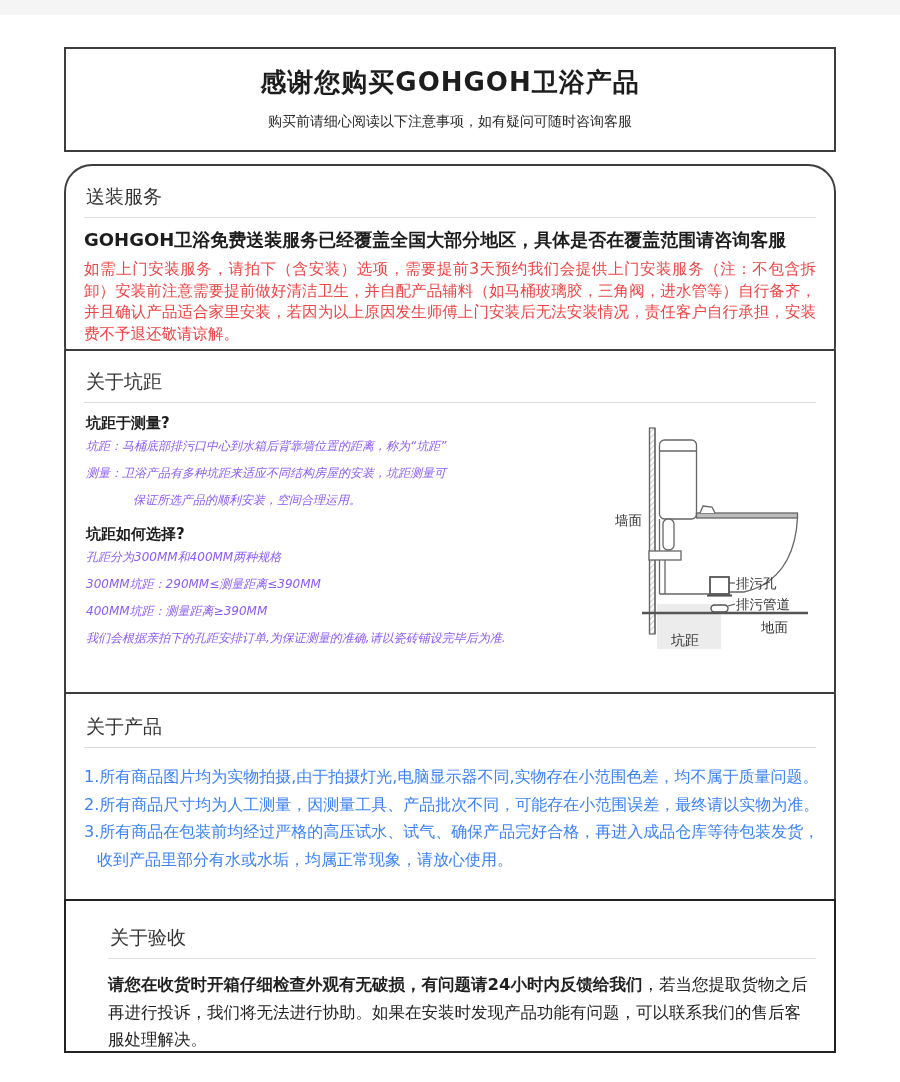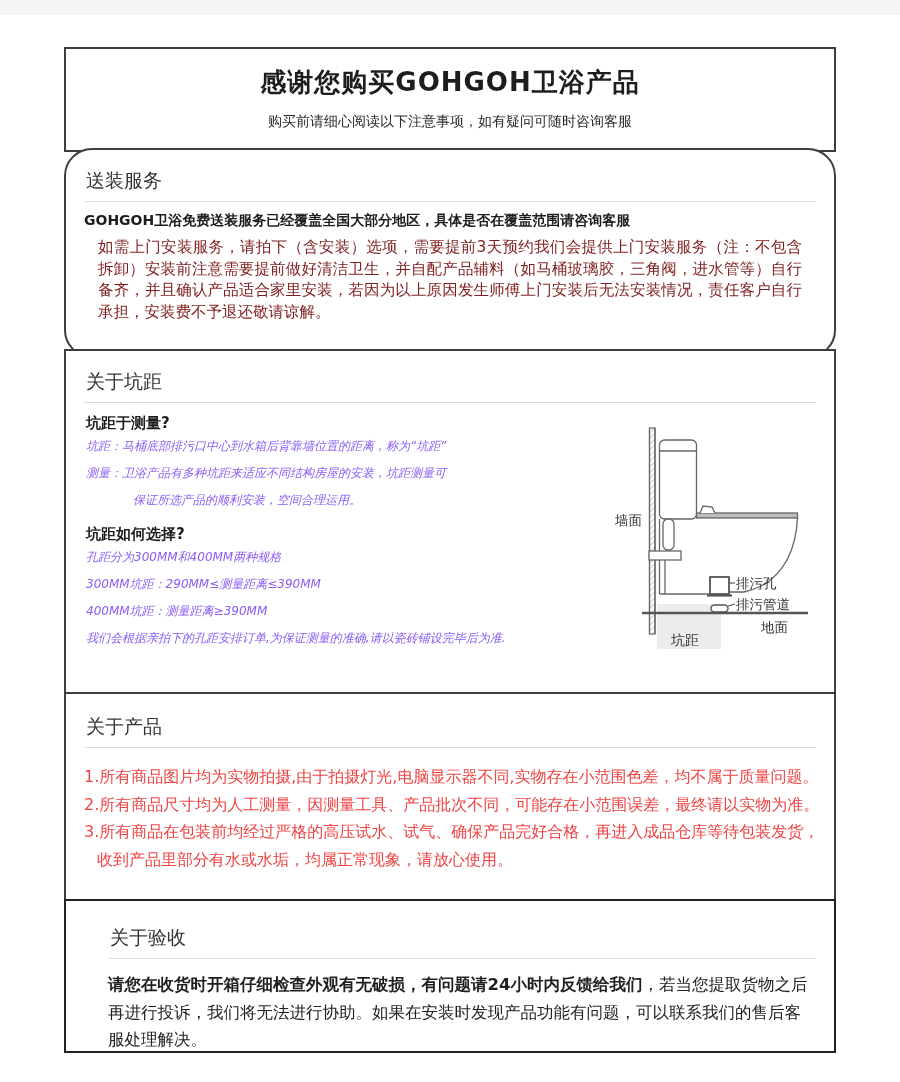--- a/index.html
+++ b/index.html
@@ -13,38 +13,38 @@
     position:absolute;left:64px;width:772px;background:#fff;
     border:2px solid #3d3d3d;box-sizing:border-box;
   }
   #box-welcome{top:47px;height:105px;text-align:center;}
   .welcome-title{margin-top:16px;font-size:26px;font-weight:700;color:#1d1d1d;letter-spacing:1px;}
   .welcome-sub{margin-top:13px;font-size:14px;color:#2b2b2b;}
 
   .sec-head{margin:18px 20px 0;font-size:19px;color:#333;}
   .divider{height:1px;background:#dcdcdc;margin:7px 18px 0;}
 
-  #box-delivery{top:148px;height:210px;border-radius:28px;}
-  .highlight{margin:10px 18px 0;font-size:14px;font-weight:700;color:#1d1d1d;white-space:nowrap;}
-  .delivery-body{margin:7px 32px 0;font-size:15.5px;line-height:21.5px;color:#7f1d1d;text-align:justify;}
+  #box-delivery{top:164px;height:210px;border-radius:28px;}
+  .highlight{margin:10px 18px 0;font-size:18px;font-weight:700;color:#1d1d1d;white-space:nowrap;}
+  .delivery-body{margin:7px 18px 0;font-size:15.5px;line-height:21.5px;color:#ef4444;text-align:justify;}
 
   #box-pit{top:349px;height:346px;}
   .pit-left{margin:0 0 0 20px;width:560px;}
   .q-title{font-size:15px;font-weight:700;color:#1d1d1d;margin-top:11px;}
   .q-line{font-size:12px;color:#8b5cf6;line-height:27px;white-space:nowrap;font-style:italic;}
   .q-line.indent{padding-left:47px;}
   .q2-block{margin-top:9px;}
   .pit-diagram{position:absolute;left:547px;top:67px;}
   .pit-diagram text{font-family:"DejaVu Sans","Liberation Sans",sans-serif;fill:#333;font-size:13.5px;}
   .pit-diagram .lbl-pit{font-size:14px;}
 
   #box-product{top:692px;height:243px;}
   #box-product .sec-head{margin-top:20px;}
   .prod-lines{margin-top:15px;}
-  .prod-line{margin:0 18px;font-size:16px;line-height:27.5px;color:#ef4444;white-space:nowrap;}
+  .prod-line{margin:0 18px;font-size:16px;line-height:27.5px;color:#3b82f6;white-space:nowrap;}
   .prod-line.indent{padding-left:13px;}
 
   #box-accept{top:899px;height:154px;border-color:#222;padding-left:24px;}
   #box-accept .sec-head{margin-top:24px;}
   .accept-body{margin:12px 18px 0;font-size:16.5px;line-height:27.5px;color:#1f1f1f;}
   .accept-bold{font-weight:700;}
 </style>
 </head>
 <body>
 

